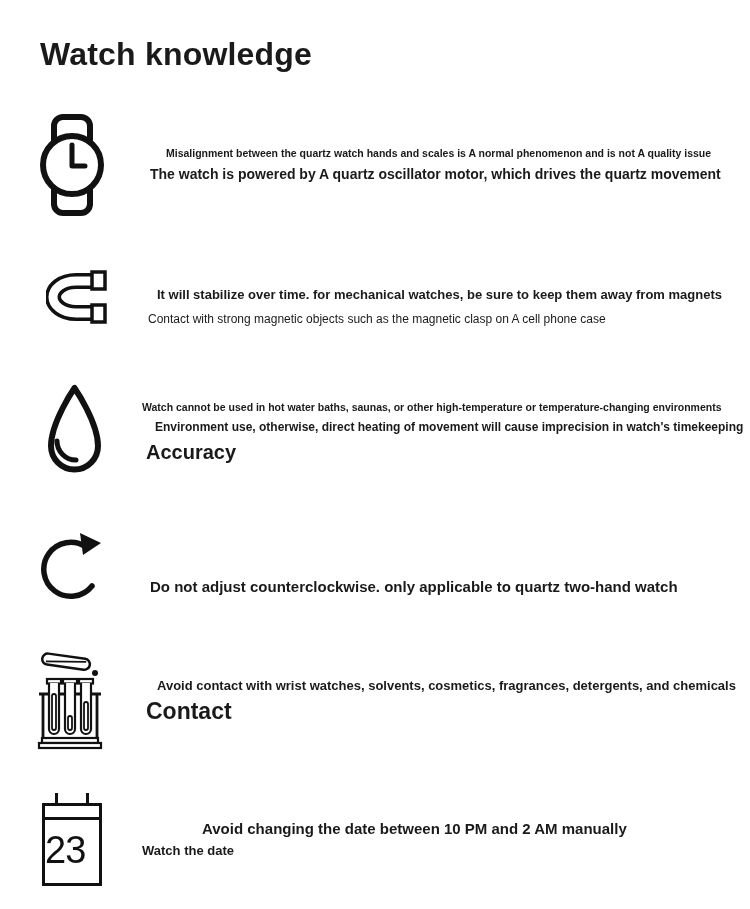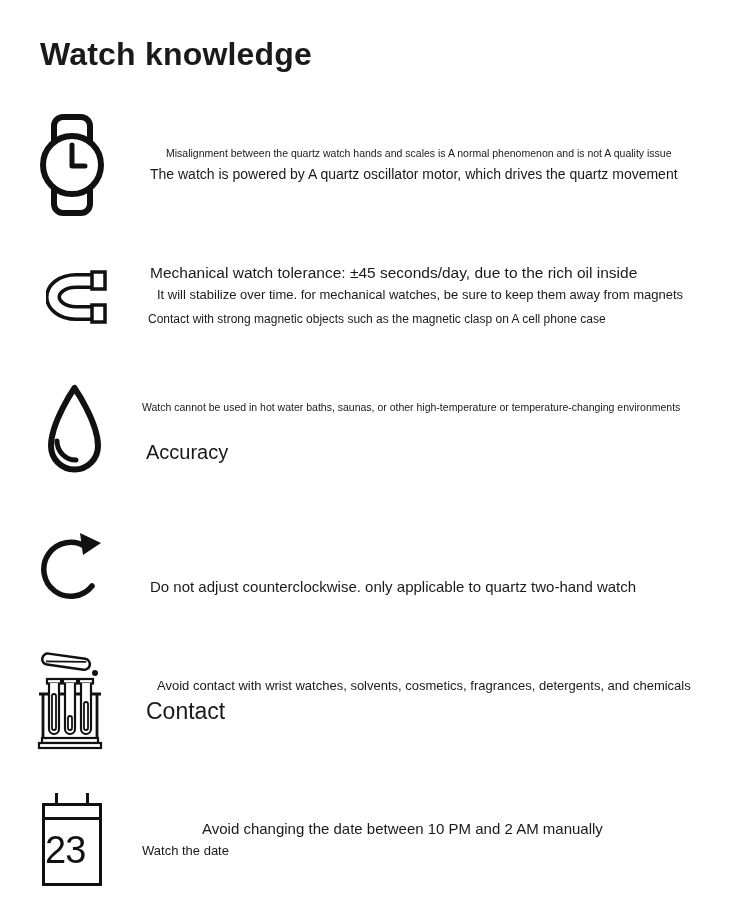--- a/index.html
+++ b/index.html
@@ -5,21 +5,21 @@
   html,body { margin:0; padding:0; background:#ffffff; }
   .page {
     position:relative; width:750px; height:909px; background:#ffffff;
     font-family:"Liberation Sans","DejaVu Sans",sans-serif; color:#1a1a1a;
     overflow:hidden;
   }
   .title {
     position:absolute; left:40px; top:36px; margin:0;
     font-size:32px; font-weight:700; letter-spacing:0.2px; white-space:nowrap;
   }
-  .ln { position:absolute; white-space:nowrap; font-weight:400; line-height:1.15; }
+  .ln { position:absolute; white-space:nowrap; font-weight:700; line-height:1.15; }
   
   .s1l1 { left:166px; top:147px; font-size:10.5px; }
   .s1l2 { left:150px; top:166px; font-size:14px; }
   
   .s2l1 { left:150px; top:264px; font-size:15.5px; }
   .s2l2 { left:157px; top:288px; font-size:13px; }
   .s2l3 { left:148px; top:313px; font-size:12px; font-weight:400; }
   
   .s3l1 { left:142px; top:401px; font-size:10.5px; }
   .s3l2 { left:155px; top:421px; font-size:12px; }
@@ -76,31 +76,31 @@
   <div class="ln s1l2">The watch is powered by A quartz oscillator motor, which drives the quartz movement</div>
 
   <div class="icon i-magnet">
     <svg viewBox="0 0 62 58" xmlns="http://www.w3.org/2000/svg">
       <path d="M55 13 H30 C16 13 7 21 7 29 C7 37 16 45 30 45 H55" fill="none" stroke="#111" stroke-width="16"></path>
       <path d="M55 13 H30 C16 13 7 21 7 29 C7 37 16 45 30 45 H55" fill="none" stroke="#fff" stroke-width="9"></path>
       <rect x="46" y="4" width="13" height="17" fill="#fff" stroke="#111" stroke-width="3.5"></rect>
       <rect x="46" y="37" width="13" height="17" fill="#fff" stroke="#111" stroke-width="3.5"></rect>
     </svg>
   </div>
-  <div class="ln s2l1">Mechanical watch tolerance: ±45 seconds/day, due to the rich oil inside</div>
   <div class="ln s2l2">It will stabilize over time. for mechanical watches, be sure to keep them away from magnets</div>
   <div class="ln s2l3">Contact with strong magnetic objects such as the magnetic clasp on A cell phone case</div>
 
   <div class="icon i-drop">
     <svg viewBox="0 0 65 100" xmlns="http://www.w3.org/2000/svg">
       <path d="M32.5 5 C 32.5 5 9 39 9 63 A 23.5 23.5 0 0 0 56 63 C 56 39 32.5 5 32.5 5 Z" fill="none" stroke="#111" stroke-width="6" stroke-linejoin="round"></path>
       <path d="M15 58 A 19 19 0 0 0 34 77" fill="none" stroke="#111" stroke-width="5" stroke-linecap="round"></path>
     </svg>
   </div>
   <div class="ln s3l1">Watch cannot be used in hot water baths, saunas, or other high-temperature or temperature-changing environments</div>
+  <div class="ln s3l2">Environment use, otherwise, direct heating of movement will cause imprecision in watch's timekeeping</div>
   <div class="ln s3l3">Accuracy</div>
 
   <div class="icon i-rotate">
     <svg viewBox="0 0 67 74" xmlns="http://www.w3.org/2000/svg">
       <path d="M46 19 A27 27 0 1 0 52 58" fill="none" stroke="#111" stroke-width="5.5" stroke-linecap="round"></path>
       <polygon points="40,5 61,15 43,27" fill="#111"></polygon>
     </svg>
   </div>
   <div class="ln s4l3">Do not adjust counterclockwise. only applicable to quartz two-hand watch</div>
 

